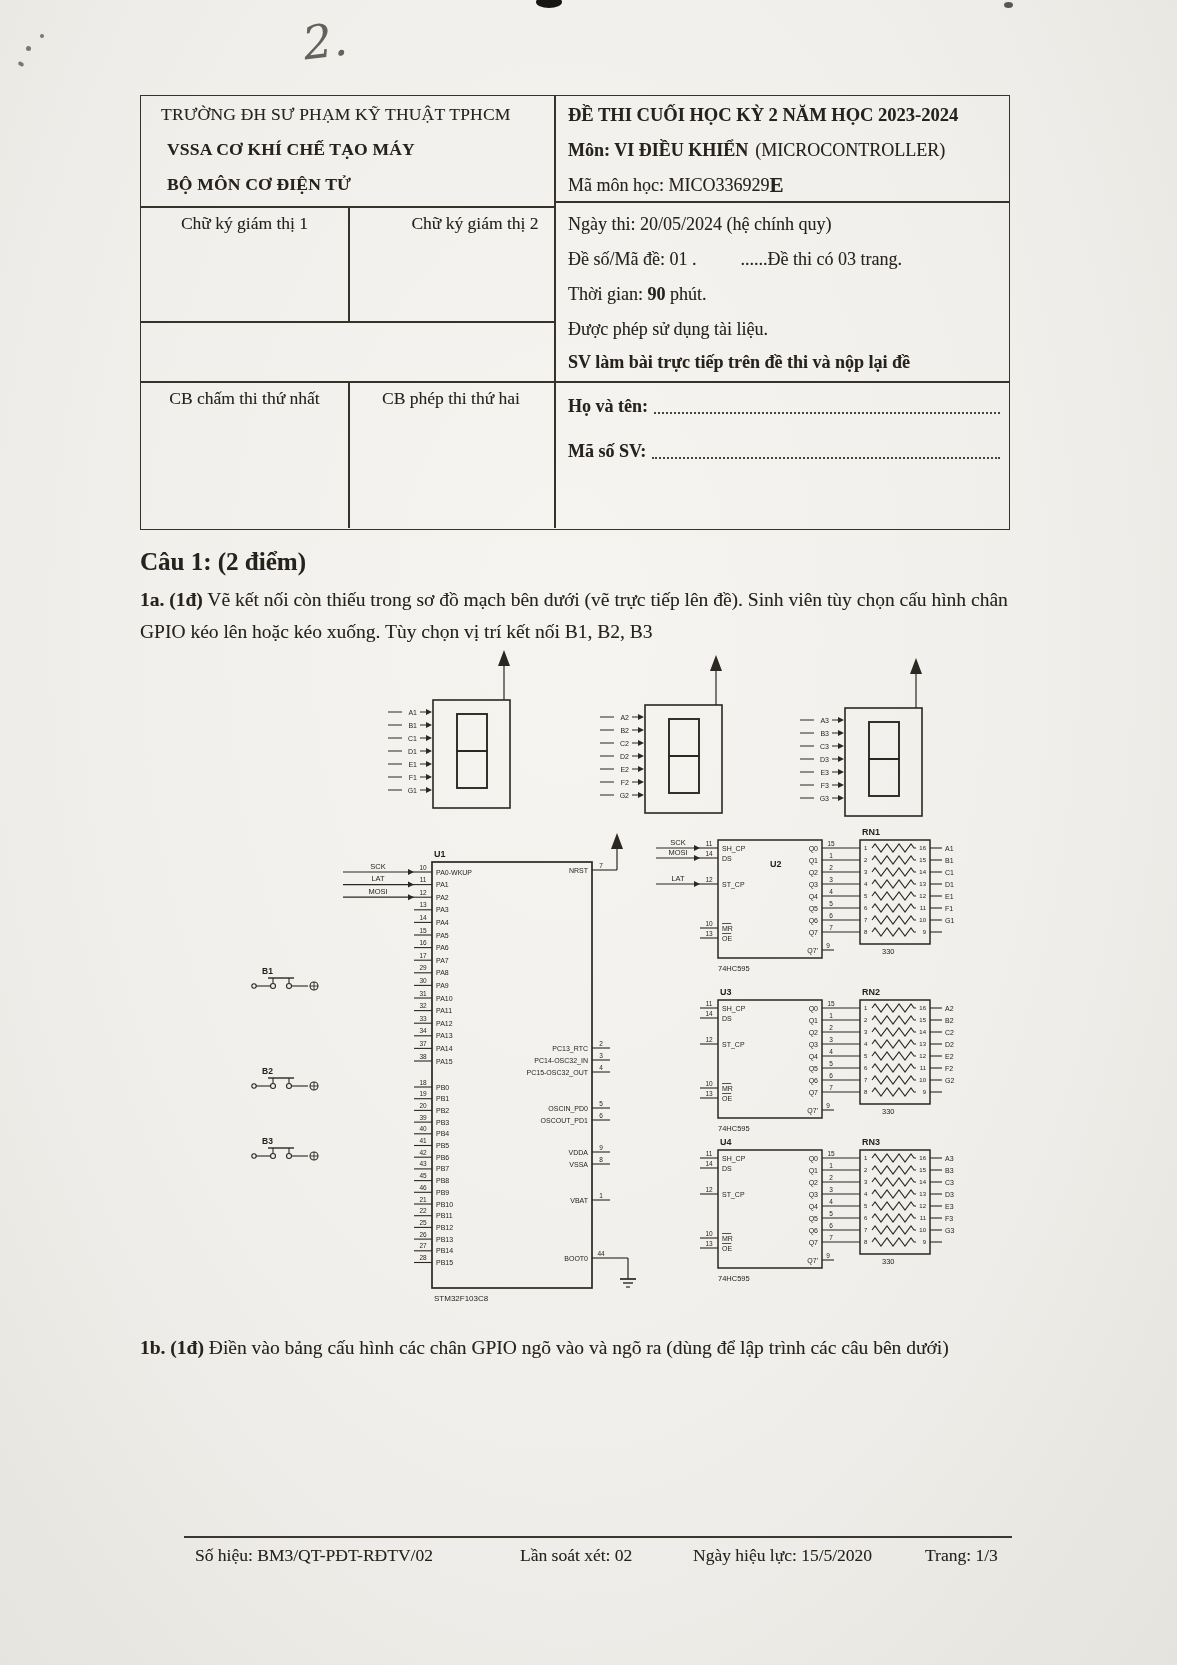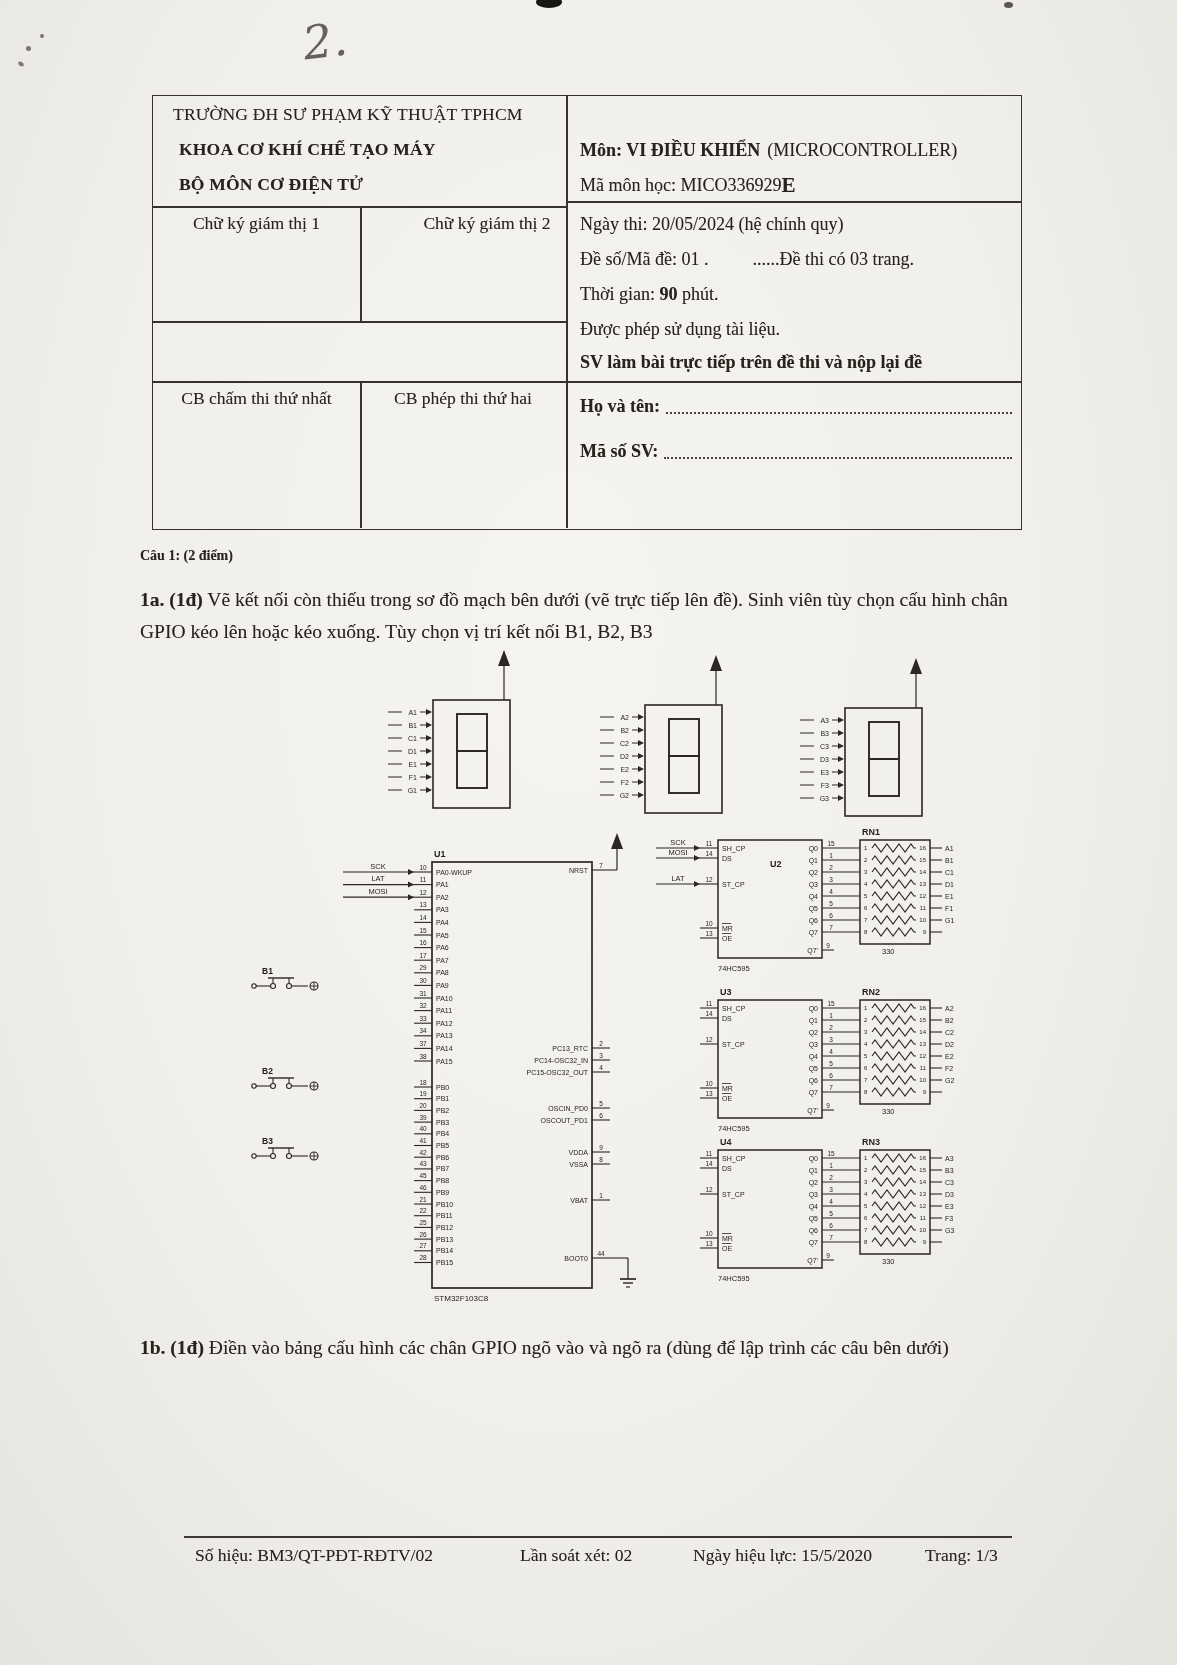--- a/index.html
+++ b/index.html
@@ -9,21 +9,21 @@
     background: radial-gradient(ellipse at 48% 38%, #f5f4f1 0%, #f0efeb 55%, #e4e3de 100%);
     color:#26231d;
     font-family:"Liberation Serif","DejaVu Serif",serif;
     text-shadow:0.2px 0.2px 0.6px rgba(70,58,44,.30);
   }
   .t { position:absolute; white-space:nowrap; }
   .b { font-weight:bold; }
   .hl, .vl { position:absolute; background:#37332b; }
   .hl { height:1.6px; }
   .vl { width:1.6px; }
-  .htable { position:absolute; left:140px; top:95px; width:870px; height:435px; border:1.7px solid #37332b; font-size:18px;margin-left:12px; }
+  .htable { position:absolute; left:140px; top:95px; width:870px; height:435px; border:1.7px solid #37332b; font-size:18px; }
   .school-line { font-size:17.5px; letter-spacing:0.2px; }
   .cell-center { position:absolute; text-align:center; font-size:17.5px; }
   .rcol { font-size:18px; }
   .form-row { position:absolute; display:flex; align-items:flex-end; font-size:18px; }
   .dots { border-bottom:2.2px dotted #49443a; margin:0 0 3px 6px; height:14px; }
   .dots.fill { flex:1; }
   .dots.fixed { flex:0 0 132px; }
   .para { position:absolute; font-size:19.5px; line-height:1.64; text-align:left; }
   .handwritten {
     position:absolute; left:303px; top:14px; font-size:46px; font-style:italic; color:#4d4a44;
@@ -55,28 +55,29 @@
     <div class="vl" style="left:413px;top:0;height:432px;"></div>
     <div class="hl" style="left:0;top:110px;width:413px;"></div>
     <div class="hl" style="left:0;top:225px;width:413px;"></div>
     <div class="hl" style="left:0;top:285px;width:413px;"></div>
     <div class="vl" style="left:207px;top:110px;height:115px;"></div>
     <div class="vl" style="left:207px;top:285px;height:147px;"></div>
     <div class="hl" style="left:413px;top:105px;width:455px;"></div>
     <div class="hl" style="left:413px;top:285px;width:455px;"></div>
 
     <div class="t school-line" style="left:20px;top:8px;">TRƯỜNG ĐH SƯ PHẠM KỸ THUẬT TPHCM</div>
-    <div class="t school-line b" style="left:26px;top:43px;">KHOA CƠ KHÍ CHẾ TẠO MÁY</div>
+    <div class="t school-line b" style="left:26px;top:43px;">VSSA CƠ KHÍ CHẾ TẠO MÁY</div>
     <div class="t school-line b" style="left:26px;top:78px;">BỘ MÔN CƠ ĐIỆN TỬ</div>
 
     <div class="cell-center" style="left:0;top:117px;width:207px;">Chữ ký giám thị 1</div>
     <div class="cell-center" style="left:207px;top:117px;width:206px;padding-left:48px;">Chữ ký giám thị 2</div>
     <div class="cell-center" style="left:0;top:292px;width:207px;">CB chấm thi thứ nhất</div>
     <div class="cell-center" style="left:207px;top:292px;width:206px;">CB phép thi thứ hai</div>
 
+    <div class="t rcol b" style="left:427px;top:9px;font-size:18.5px;">ĐỀ THI CUỐI HỌC KỲ 2 NĂM HỌC 2023-2024</div>
     <div class="t rcol" style="left:427px;top:44px;">
       <span class="b">Môn: VI ĐIỀU KHIỂN</span><span class="subject-en">(MICROCONTROLLER)</span>
     </div>
     <div class="t rcol" style="left:427px;top:77px;">
       <span>Mã môn học: MICO336929</span><span class="code-suffix">E</span>
     </div>
     <div class="t rcol" style="left:427px;top:118px;">Ngày thi: 20/05/2024 (hệ chính quy)</div>
     <div class="t rcol" style="left:427px;top:153px;">
       <span>Đề số/Mã đề: 01 .</span><span class="pages-note">......Đề thi có 03 trang.</span>
     </div>
@@ -89,21 +90,21 @@
     <div class="form-row" style="left:427px;top:300px;width:432px;">
       <span class="b">Họ và tên:</span>
         <span class="dots fill"></span>
     </div>
     <div class="form-row" style="left:427px;top:345px;width:432px;">
       <span class="b">Mã số SV:</span>
         <span class="dots fill"></span>
     </div>
   </div>
 
-  <div class="t b" style="left:140px;top:548px;font-size:14px;">Câu 1: (2 điểm)</div>
+  <div class="t b" style="left:140px;top:548px;font-size:25px;">Câu 1: (2 điểm)</div>
 
   <div class="para" style="left:140px;top:584px;width:884px;">
     <span class="b">1a. (1đ)</span><span> Vẽ kết nối còn thiếu trong sơ đồ mạch bên dưới (vẽ trực tiếp lên đề). Sinh viên tùy chọn cấu hình chân GPIO kéo lên hoặc kéo xuống. Tùy chọn vị trí kết nối B1, B2, B3</span>
   </div>
 
   <svg id="circuit-svg" viewBox="0 0 770 680" width="770" height="680" style="position:absolute;left:230px;top:645px;">
       <rect x="203" y="55" width="77" height="108" fill="none" stroke="#2b2721" stroke-width="1.6"></rect>
       <rect x="227" y="69" width="30" height="37" fill="none" stroke="#2b2721" stroke-width="1.9"></rect>
       <rect x="227" y="106" width="30" height="37" fill="none" stroke="#2b2721" stroke-width="1.9"></rect>
       <line x1="274" y1="55" x2="274" y2="19" stroke="#2b2721" stroke-width="1.2"></line>

